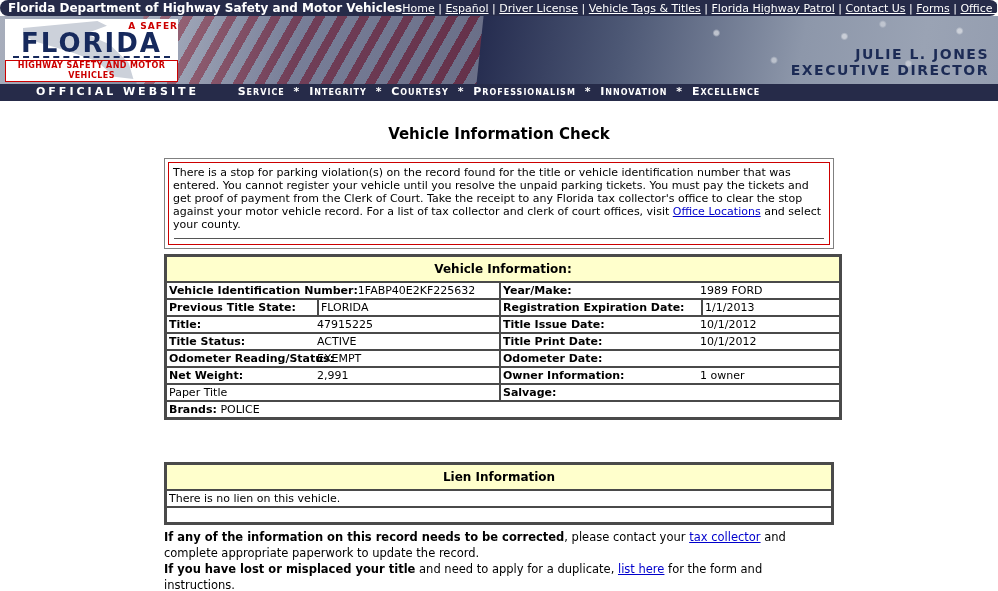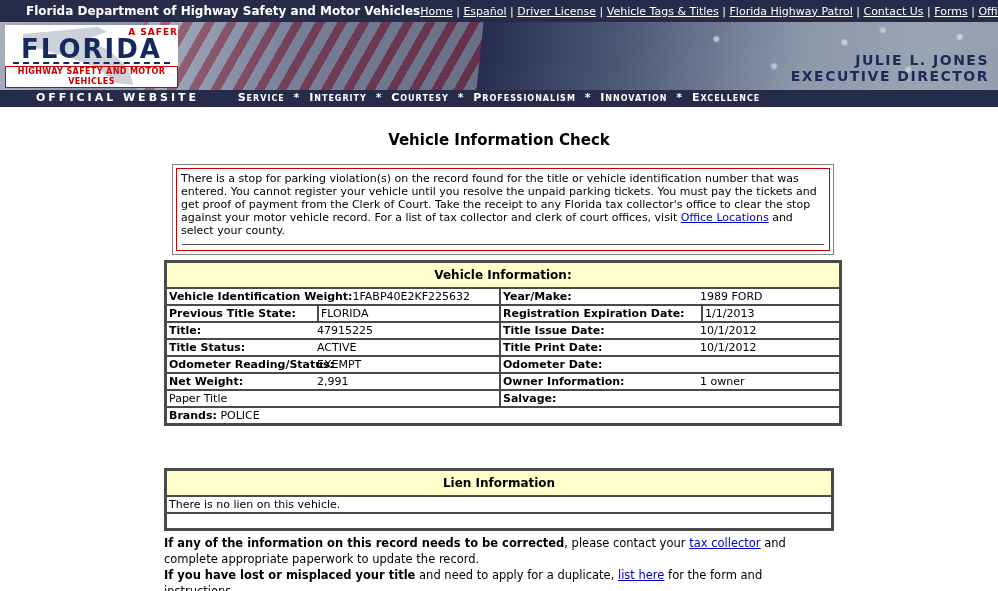--- a/index.html
+++ b/index.html
@@ -8,27 +8,28 @@
     background: #fff;
     color: #000;
     font-family: "DejaVu Sans", "Liberation Sans", sans-serif;
   }
   a { color: #0000cc; text-decoration: underline; cursor: pointer; }
 
   
   .topbar {
     background: #262b49;
     color: #fff;
-    height: 22px;
+    height: 16px;
     display: flex;
     align-items: center;
     justify-content: space-between;
-    padding: 0 6px 0 26px;
+    padding: 0 6px 0 8px;
     font-size: 11px;
     white-space: nowrap;
+    border-radius: 10px;
   }
   .topbar .tb-title { font-weight: bold; font-size: 12px; }
   .topbar a { color: #fff; }
 
   
   .banner {
     position: relative;
     height: 68px;
     overflow: hidden;
     background: linear-gradient(100deg,
@@ -107,21 +108,21 @@
     font-variant: small-caps; letter-spacing: 1px; word-spacing: 4px;
     font-size: 11px;
   }
 
   
   .content { width: 670px; margin: 0 auto; }
   .page-title {
     font-size: 15px; font-weight: bold; text-align: center;
     margin: 24px 0 15px;
   }
-  .warnbox { border: 1px solid #808080; padding: 3px; margin-left: 8px; }
+  .warnbox { border: 1px solid #808080; padding: 3px; }
   .warnbox-inner {
     border: 1px solid #cc0000;
     padding: 3px 4px 2px;
     font-size: 11px; line-height: 13px;
   }
   .warnbox-inner hr {
     border: none; border-top: 1px solid #555;
     margin: 7px 1px 3px;
   }
 
@@ -200,21 +201,21 @@
         <col style="width:180px">
         <col style="width:200px">
         <col style="width:136px">
     </colgroup>
     <tbody>
       <tr>
         <td colspan="4" class="hdr">Vehicle Information:</td>
       </tr>
 
       <tr>
-          <td colspan="2"><b>Vehicle Identification Weight:</b>1FABP40E2KF225632</td>
+          <td colspan="2"><b>Vehicle Identification Number:</b>1FABP40E2KF225632</td>
           <td colspan="2"><b class="lblR">Year/Make:</b>1989 FORD</td>
         </tr>
         <tr>
           <td class="boldcell">Previous Title State:</td>
           <td>FLORIDA</td>
           <td class="boldcell">Registration Expiration Date:</td>
           <td>1/1/2013</td>
         </tr>
         <tr>
           <td colspan="2"><b class="lblL">Title:</b>47915225</td>

